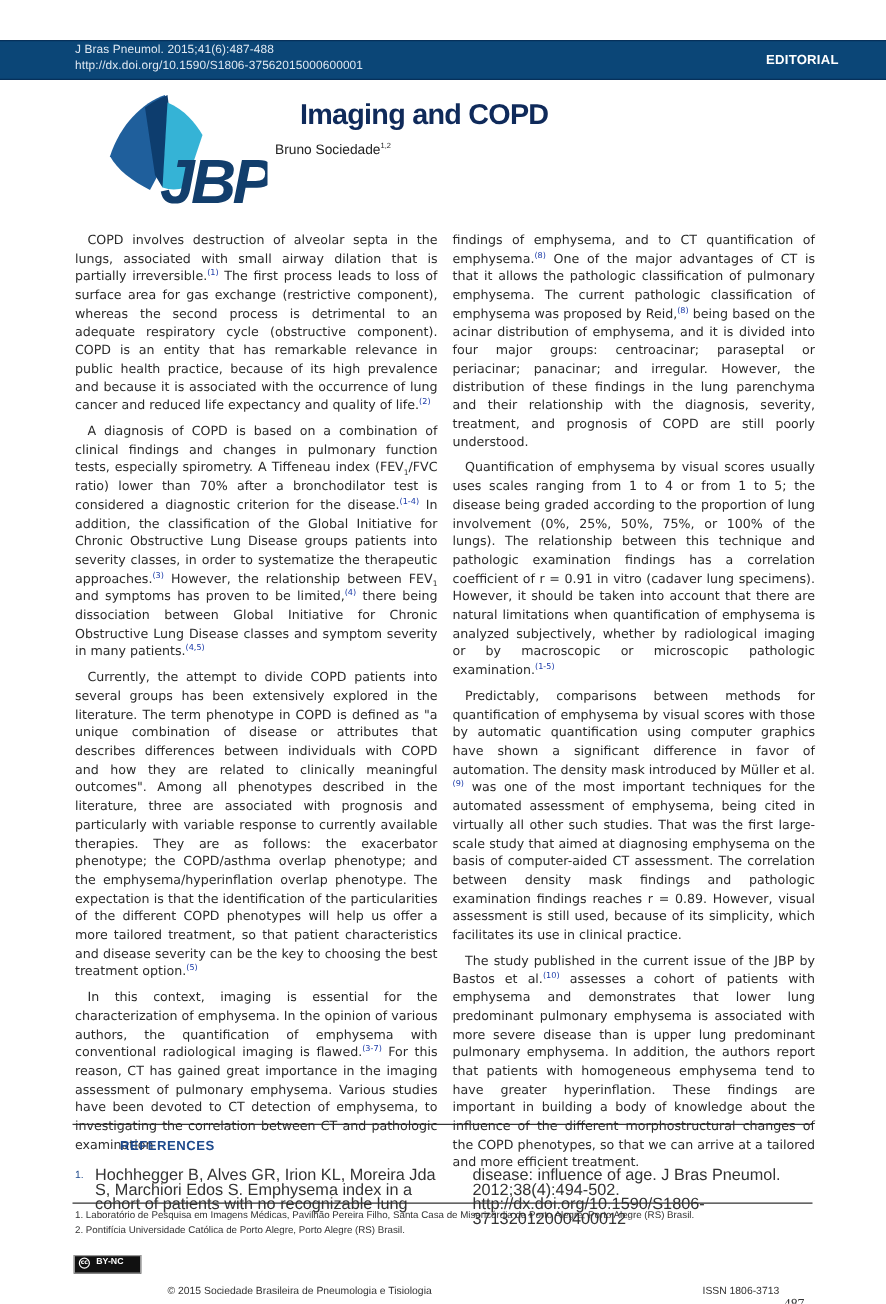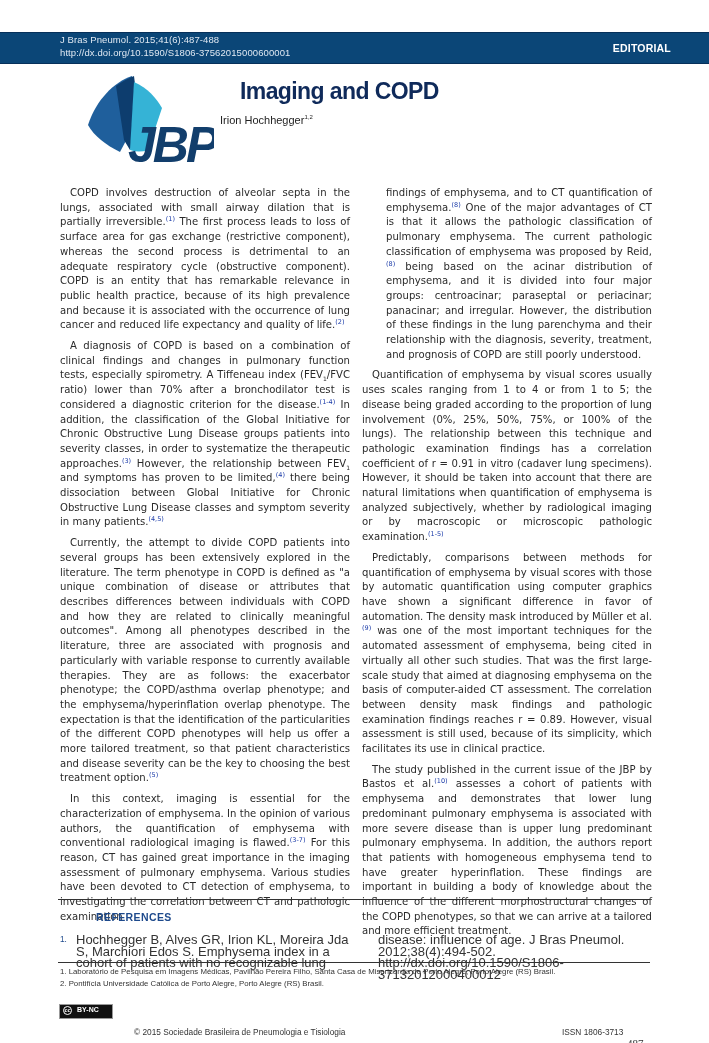--- a/index.html
+++ b/index.html
@@ -16,21 +16,21 @@
 
   .logo { position: absolute; left: 44px; top: 70px; width: 170px; height: 110px; }
   .title { position: absolute; left: 220px; top: 78px; font-family: "Liberation Sans", sans-serif; font-weight: bold; font-size: 23px; color: #0f2a5a; letter-spacing: -0.6px; margin-left: 20px; }
   .author { position: absolute; left: 220px; top: 114px; font-family: "Liberation Sans", sans-serif; font-size: 11px; color: #222; }
   .author sup { font-size: 6px; }
 
   .col { position: absolute; top: 186px; width: 290px; font-size: 10.1px; line-height: 14.7px; text-align: justify; color: #2a2a2a; }
   .col.left { left: 60px; }
   .col.right { left: 362px; }
   .col p { margin: 0 0 6px 0; text-indent: 10px; }
-  .col p.cont { text-indent: 0; margin-left: 24px; }
+  .col p.cont { text-indent: 0; }
   .ref { color: #1a3aa8; font-size: 6.5px; vertical-align: 4px; line-height: 0; }
   sub { font-size: 6px; line-height: 0; }
 
   .hr { position: absolute; left: 58px; width: 592px; height: 1px; background: #333; }
   .refs-head { position: absolute; left: 60px; top: 911px; font-family: "Liberation Sans", sans-serif; font-weight: bold; font-size: 10.5px; color: #1e4a8c; letter-spacing: 0.4px; padding-left: 36px; }
   .ref-item { position: absolute; top: 934px; font-family: "Liberation Sans", sans-serif; font-size: 13px; line-height: 11.5px; color: #333; }
   .ref-num { position: absolute; left: 60px; top: 934px; font-family: "Liberation Sans", sans-serif; font-size: 8.3px; color: #1e4a8c; }
   .affil { position: absolute; left: 60px; font-family: "Liberation Sans", sans-serif; font-size: 7.8px; color: #333; }
 
   .footer { position: absolute; top: 1007px; font-family: "Liberation Sans", sans-serif; font-size: 8.3px; color: #333; margin-top: 20px; }
@@ -51,21 +51,21 @@
 </div>
 
 <svg class="logo" viewBox="0 0 170 110">
   <path d="M44 55 C 52 30, 70 12, 88 6 L 94 48 L 76 82 C 62 75, 50 66, 44 55 Z" fill="#1f5f9c"></path>
   <path d="M72 16 C 80 10, 86 8, 90 6 L 96 55 L 86 80 L 80 70 Z" fill="#0d3d6e"></path>
   <path d="M90 12 C 104 18, 112 28, 118 38 L 104 80 C 98 82, 92 82, 86 80 Z" fill="#35b3d6"></path>
   <text x="84" y="92" font-family="Liberation Sans, sans-serif" font-weight="bold" font-style="italic" font-size="50" fill="#123e6c" letter-spacing="-3">JBP</text>
 </svg>
 
 <div class="title">Imaging and COPD</div>
-<div class="author"><span>Irion Hochhegger</span><sup>1,2</sup></div>
+<div class="author"><span>Bruno Sociedade</span><sup>1,2</sup></div>
 
 <div class="col left" id="col-left">
     <p><span>COPD involves destruction of alveolar septa in the lungs, associated with small airway dilation that is partially irreversible.</span><span class="ref">(1)</span><span> The first process leads to loss of surface area for gas exchange (restrictive component), whereas the second process is detrimental to an adequate respiratory cycle (obstructive component). COPD is an entity that has remarkable relevance in public health practice, because of its high prevalence and because it is associated with the occurrence of lung cancer and reduced life expectancy and quality of life.</span><span class="ref">(2)</span></p>
     <p><span>A diagnosis of COPD is based on a combination of clinical findings and changes in pulmonary function tests, especially spirometry. A Tiffeneau index (FEV</span><sub>1</sub><span>/FVC ratio) lower than 70% after a bronchodilator test is considered a diagnostic criterion for the disease.</span><span class="ref">(1-4)</span><span> In addition, the classification of the Global Initiative for Chronic Obstructive Lung Disease groups patients into severity classes, in order to systematize the therapeutic approaches.</span><span class="ref">(3)</span><span> However, the relationship between FEV</span><sub>1</sub><span> and symptoms has proven to be limited,</span><span class="ref">(4)</span><span> there being dissociation between Global Initiative for Chronic Obstructive Lung Disease classes and symptom severity in many patients.</span><span class="ref">(4,5)</span></p>
     <p><span>Currently, the attempt to divide COPD patients into several groups has been extensively explored in the literature. The term phenotype in COPD is defined as "a unique combination of disease or attributes that describes differences between individuals with COPD and how they are related to clinically meaningful outcomes". Among all phenotypes described in the literature, three are associated with prognosis and particularly with variable response to currently available therapies. They are as follows: the exacerbator phenotype; the COPD/asthma overlap phenotype; and the emphysema/hyperinflation overlap phenotype. The expectation is that the identification of the particularities of the different COPD phenotypes will help us offer a more tailored treatment, so that patient characteristics and disease severity can be the key to choosing the best treatment option.</span><span class="ref">(5)</span></p>
     <p><span>In this context, imaging is essential for the characterization of emphysema. In the opinion of various authors, the quantification of emphysema with conventional radiological imaging is flawed.</span><span class="ref">(3-7)</span><span> For this reason, CT has gained great importance in the imaging assessment of pulmonary emphysema. Various studies have been devoted to CT detection of emphysema, to investigating the correlation between CT and pathologic examination</span></p>
   </div>
 <div class="col right" id="col-right">
     <p class="cont"><span>findings of emphysema, and to CT quantification of emphysema.</span><span class="ref">(8)</span><span> One of the major advantages of CT is that it allows the pathologic classification of pulmonary emphysema. The current pathologic classification of emphysema was proposed by Reid,</span><span class="ref">(8)</span><span> being based on the acinar distribution of emphysema, and it is divided into four major groups: centroacinar; paraseptal or periacinar; panacinar; and irregular. However, the distribution of these findings in the lung parenchyma and their relationship with the diagnosis, severity, treatment, and prognosis of COPD are still poorly understood.</span></p>
     <p><span>Quantification of emphysema by visual scores usually uses scales ranging from 1 to 4 or from 1 to 5; the disease being graded according to the proportion of lung involvement (0%, 25%, 50%, 75%, or 100% of the lungs). The relationship between this technique and pathologic examination findings has a correlation coefficient of r = 0.91 in vitro (cadaver lung specimens). However, it should be taken into account that there are natural limitations when quantification of emphysema is analyzed subjectively, whether by radiological imaging or by macroscopic or microscopic pathologic examination.</span><span class="ref">(1-5)</span></p>

